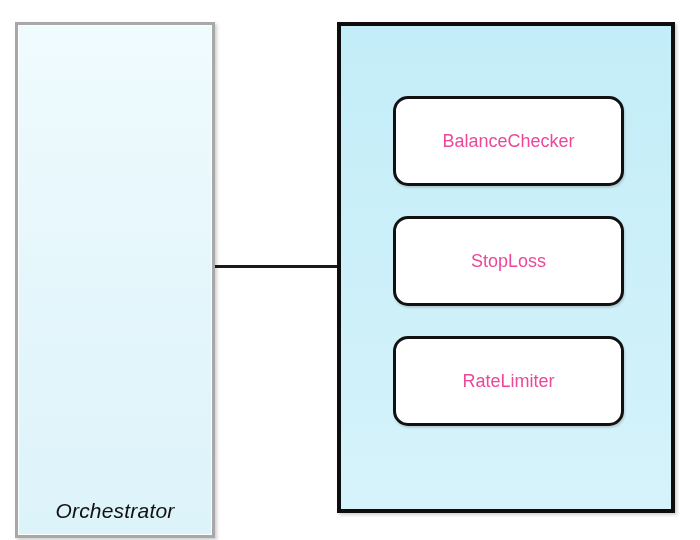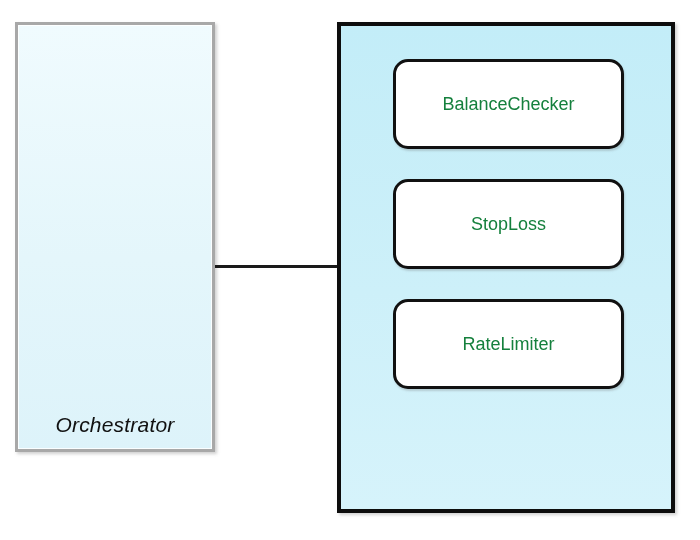--- a/index.html
+++ b/index.html
@@ -13,21 +13,21 @@
   .canvas {
     position: absolute;
     left: 0; top: 0;
     width: 700px; height: 540px;
     background: #ffffff;
   }
   
   .orchestrator-box {
     position: absolute;
     left: 15px; top: 22px;
-    width: 200px; height: 430px;
+    width: 200px; height: 516px;
     background: linear-gradient(180deg, #f0fbfe 0%, #e4f6fb 55%, #ddf3fa 100%);
     border: 3px solid #a8a8a8;
     box-shadow: 2px 2px 3px rgba(120,120,120,0.35),
                 inset 0 0 0 1px rgba(255,255,255,0.85);
   }
   
   .risk-box {
     position: absolute;
     left: 337px; top: 22px;
     width: 338px; height: 491px;
@@ -51,23 +51,24 @@
     position: absolute;
     left: 52px;
     width: 231px; height: 90px;
     background: #ffffff;
     border: 3px solid #111111;
     border-radius: 15px;
     display: flex;
     align-items: center;
     justify-content: center;
     font-size: 18px;
-    color: #15803d;
+    color: #ec4899;
     box-shadow: 1px 2px 2px rgba(100,100,100,0.25);
     white-space: nowrap;
+    margin-top: 37px;
   }
   .node-balancechecker { top: 33px; }
   .node-stoploss       { top: 153px; }
   .node-ratelimiter    { top: 273px; }
   
   .connector {
     position: absolute;
     left: 215px; top: 265px;
     width: 122px; height: 3px;
     background: #1a1a1a;

